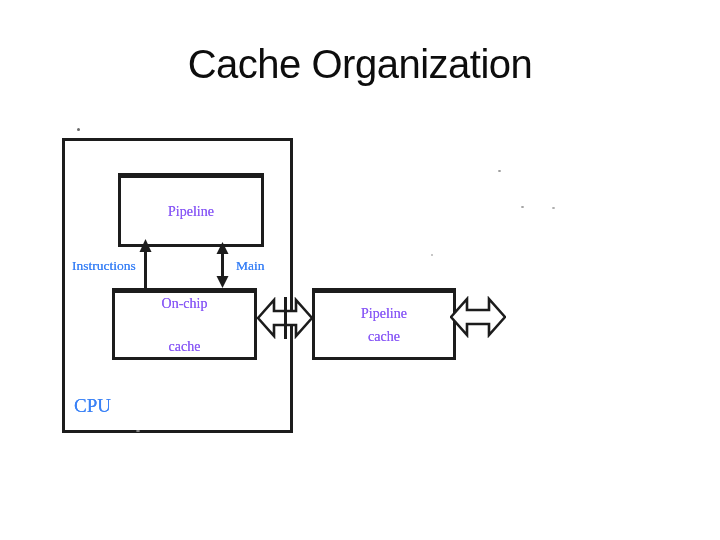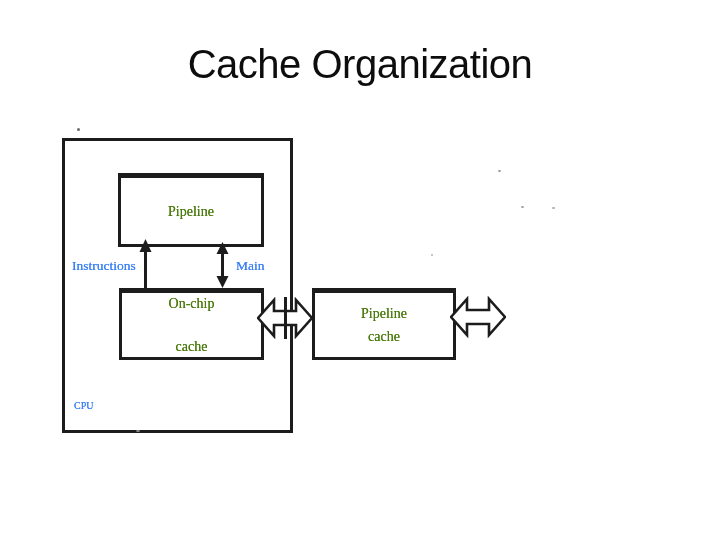--- a/index.html
+++ b/index.html
@@ -10,37 +10,37 @@
   .title{
     position:absolute;left:0;top:40px;width:720px;height:48px;
     text-align:center;font-family:"Liberation Sans",sans-serif;
     font-size:40px;line-height:48px;letter-spacing:-0.5px;
     font-weight:400;color:#0d0d0d;
   }
   .box{
     position:absolute;background:#ffffff;border:3px solid #1c1c1c;border-top-width:5px;
     display:flex;flex-direction:column;align-items:center;justify-content:center;
     font-size:14px;line-height:23px;text-align:center;
-    text-shadow:0 0 0.6px currentColor;color:#4d7c0f;
+    text-shadow:0 0 0.6px currentColor;color:#8b5cf6;
   }
   .cpu-box{
     left:62px;top:138px;width:225px;height:289px;
     border-width:3px;background:#ffffff;
   }
   .pipeline-box{left:118px;top:173px;width:140px;height:66px;}
-  .onchip-box{left:119px;top:288px;width:139px;height:64px;gap:20px;}
+  .onchip-box{left:112px;top:288px;width:139px;height:64px;gap:20px;}
   .external-box{left:312px;top:288px;width:138px;height:64px;}
   .main-box{left:505px;top:288px;width:137px;height:64px;}
   .lbl{
     position:absolute;font-size:13.5px;line-height:15px;
     text-shadow:0 0 0.6px currentColor;color:#3b82f6;white-space:nowrap;
   }
   .instructions-lbl{left:72px;top:258px;}
   .data-lbl{left:236px;top:258px;}
-  .cpu-lbl{left:74px;top:398px;font-size:10px;}
+  .cpu-lbl{left:74px;top:398px;font-size:19px;}
   .arrow{position:absolute;}
   .cpu-border-cross{
     position:absolute;left:284px;top:297px;width:3px;height:42px;background:#1c1c1c;
   }
   .speck{position:absolute;border-radius:50%;}
 </style>
 </head>
 <body>
 
 <div class="slide">

